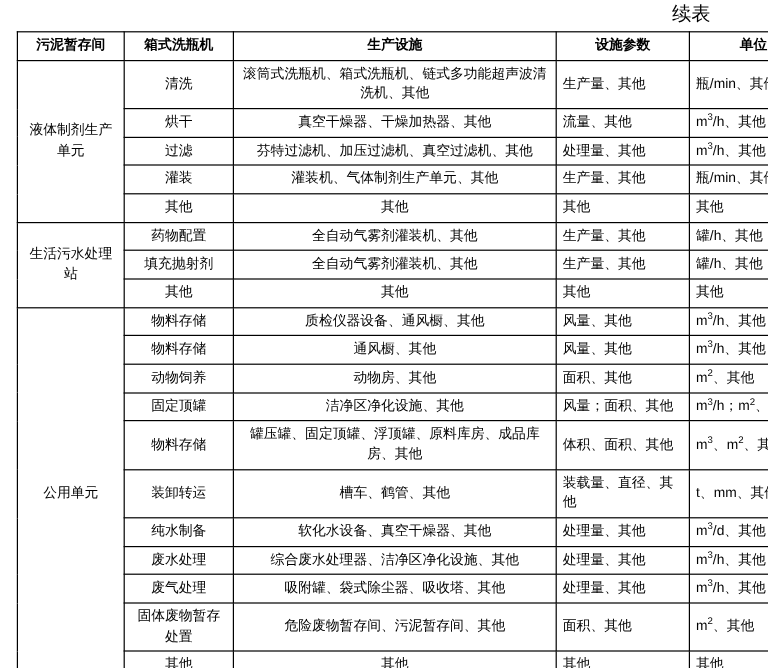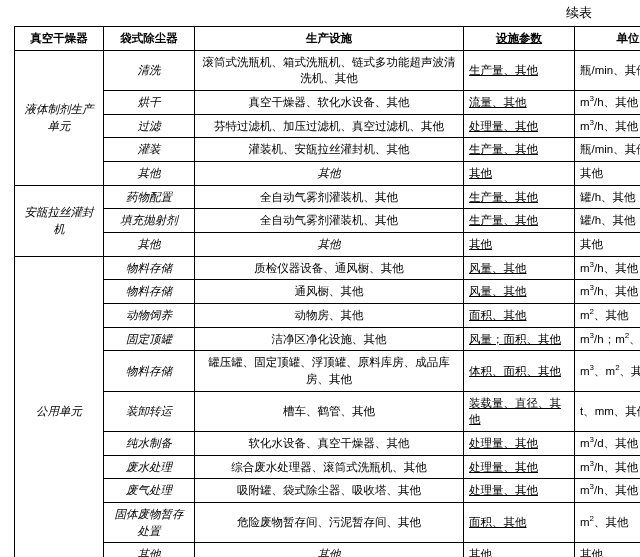--- a/index.html
+++ b/index.html
@@ -15,21 +15,21 @@
     position: relative;
     overflow: hidden;
   }
   .page {
     width: 640px;
     box-sizing: border-box;
     padding: 0 14px;
   }
   .cont-note {
     text-align: right;
-    font-size: 13px;
+    font-size: 16px;
     line-height: 18px;
     padding-right: 34px;
     padding-top: 4px;
     padding-bottom: 4px;
     font-family: "Liberation Sans", "DejaVu Sans", sans-serif;
   }
   table.spec {
     border-collapse: collapse;
     width: 612px;
     margin: 0 auto;
@@ -43,80 +43,80 @@
     vertical-align: middle;
     line-height: 1.45;
   }
   table.spec th {
     font-weight: bold;
     text-align: center;
   }
   .c-unit    { width: 78px;  text-align: center; }
   .c-proc    { width: 80px;  text-align: center; }
   .c-fac     { width: 258px; text-align: center; }
-  .c-param   { width: 100px; text-align: left; text-decoration: underline; }
+  .c-param   { width: 100px; text-align: left; }
   .c-uom     { width: 96px;  text-align: left; }
-  td.ctr { text-align: center; font-style: italic; }
+  td.ctr { text-align: center; }
   sup {
     font-size: 8px;
     vertical-align: super;
     line-height: 0;
   }
 </style>
 </head>
 <body>
 
 <div class="page">
 
   <div class="cont-note">续表</div>
 
   <table class="spec">
     <thead>
       <tr>
-        <th class="c-unit">真空干燥器</th>
-        <th class="c-proc">袋式除尘器</th>
+        <th class="c-unit">污泥暂存间</th>
+        <th class="c-proc">箱式洗瓶机</th>
         <th class="c-fac">生产设施</th>
         <th class="c-param">设施参数</th>
         <th class="c-uom">单位</th>
       </tr>
     </thead>
     <tbody id="tbody">
         <tr>
           <td class="c-unit ctr" rowspan="5">液体制剂生产单元</td>
           <td class="c-proc ctr">清洗</td>
           <td class="c-fac">滚筒式洗瓶机、箱式洗瓶机、链式多功能超声波清洗机、其他</td>
           <td class="c-param">生产量、其他</td>
           <td class="c-uom">瓶/min、其他</td>
         </tr>
         <tr>
           <td class="c-proc ctr">烘干</td>
-          <td class="c-fac">真空干燥器、软化水设备、其他</td>
+          <td class="c-fac">真空干燥器、干燥加热器、其他</td>
           <td class="c-param">流量、其他</td>
           <td class="c-uom">m<sup>3</sup>/h、其他</td>
         </tr>
         <tr>
           <td class="c-proc ctr">过滤</td>
           <td class="c-fac">芬特过滤机、加压过滤机、真空过滤机、其他</td>
           <td class="c-param">处理量、其他</td>
           <td class="c-uom">m<sup>3</sup>/h、其他</td>
         </tr>
         <tr>
           <td class="c-proc ctr">灌装</td>
-          <td class="c-fac">灌装机、安瓿拉丝灌封机、其他</td>
+          <td class="c-fac">灌装机、气体制剂生产单元、其他</td>
           <td class="c-param">生产量、其他</td>
           <td class="c-uom">瓶/min、其他</td>
         </tr>
         <tr>
           <td class="c-proc ctr">其他</td>
           <td class="c-fac ctr">其他</td>
           <td class="c-param">其他</td>
           <td class="c-uom">其他</td>
         </tr>
         <tr>
-          <td class="c-unit ctr" rowspan="3">安瓿拉丝灌封机</td>
+          <td class="c-unit ctr" rowspan="3">生活污水处理站</td>
           <td class="c-proc ctr">药物配置</td>
           <td class="c-fac">全自动气雾剂灌装机、其他</td>
           <td class="c-param">生产量、其他</td>
           <td class="c-uom">罐/h、其他</td>
         </tr>
         <tr>
           <td class="c-proc ctr">填充抛射剂</td>
           <td class="c-fac">全自动气雾剂灌装机、其他</td>
           <td class="c-param">生产量、其他</td>
           <td class="c-uom">罐/h、其他</td>
@@ -165,21 +165,21 @@
           <td class="c-uom">t、mm、其他</td>
         </tr>
         <tr>
           <td class="c-proc ctr">纯水制备</td>
           <td class="c-fac">软化水设备、真空干燥器、其他</td>
           <td class="c-param">处理量、其他</td>
           <td class="c-uom">m<sup>3</sup>/d、其他</td>
         </tr>
         <tr>
           <td class="c-proc ctr">废水处理</td>
-          <td class="c-fac">综合废水处理器、滚筒式洗瓶机、其他</td>
+          <td class="c-fac">综合废水处理器、洁净区净化设施、其他</td>
           <td class="c-param">处理量、其他</td>
           <td class="c-uom">m<sup>3</sup>/h、其他</td>
         </tr>
         <tr>
           <td class="c-proc ctr">废气处理</td>
           <td class="c-fac">吸附罐、袋式除尘器、吸收塔、其他</td>
           <td class="c-param">处理量、其他</td>
           <td class="c-uom">m<sup>3</sup>/h、其他</td>
         </tr>
         <tr>

